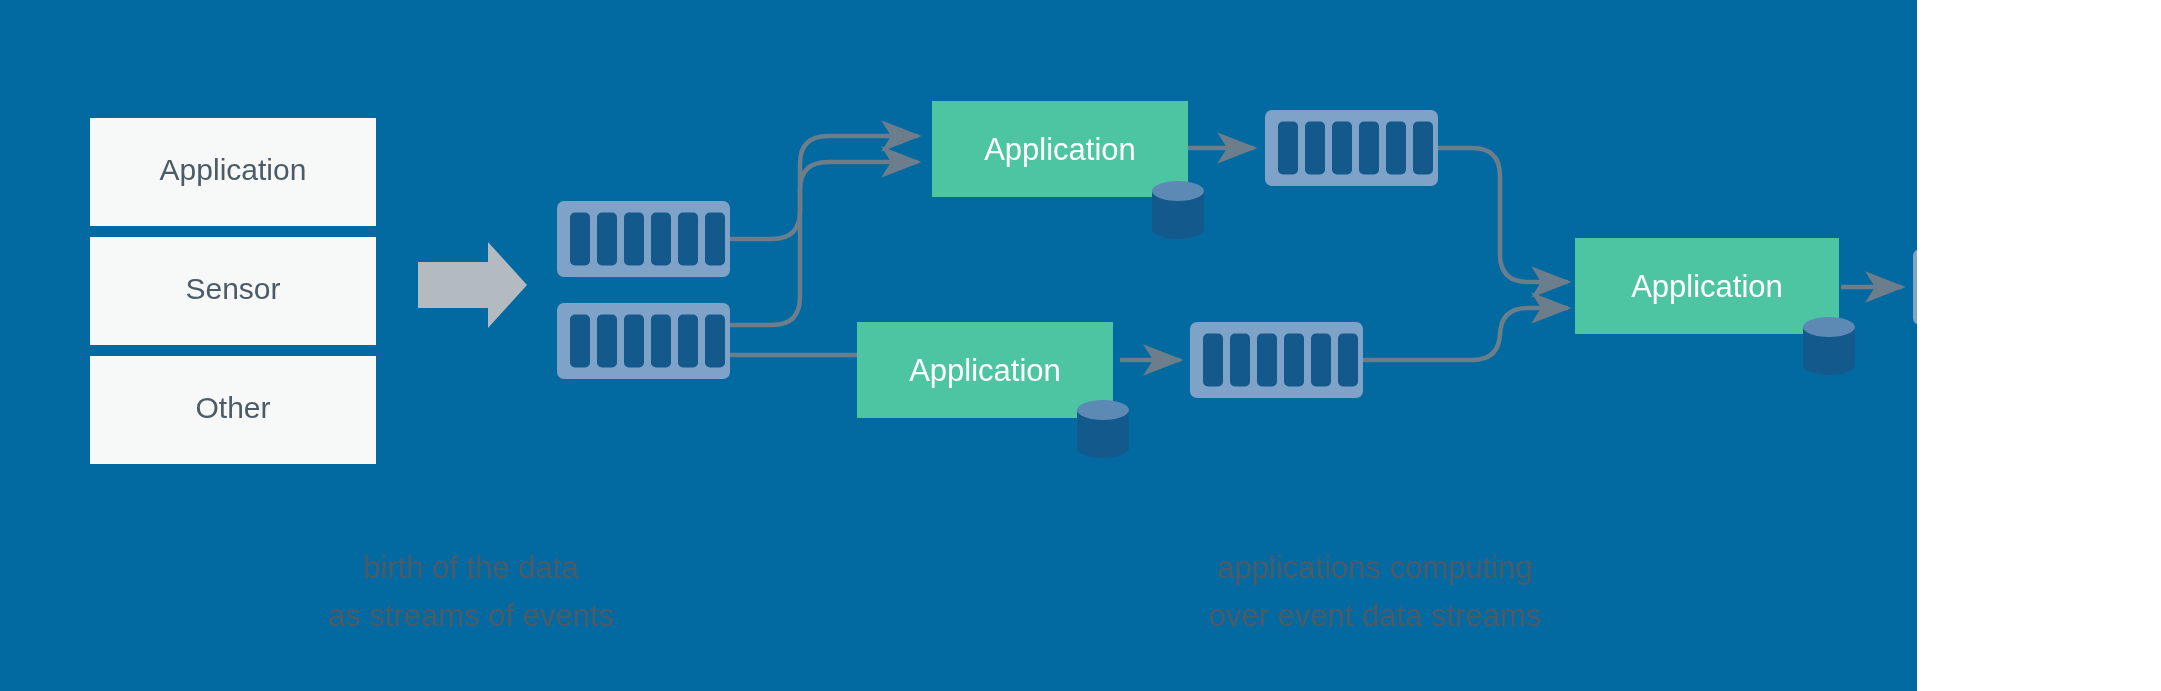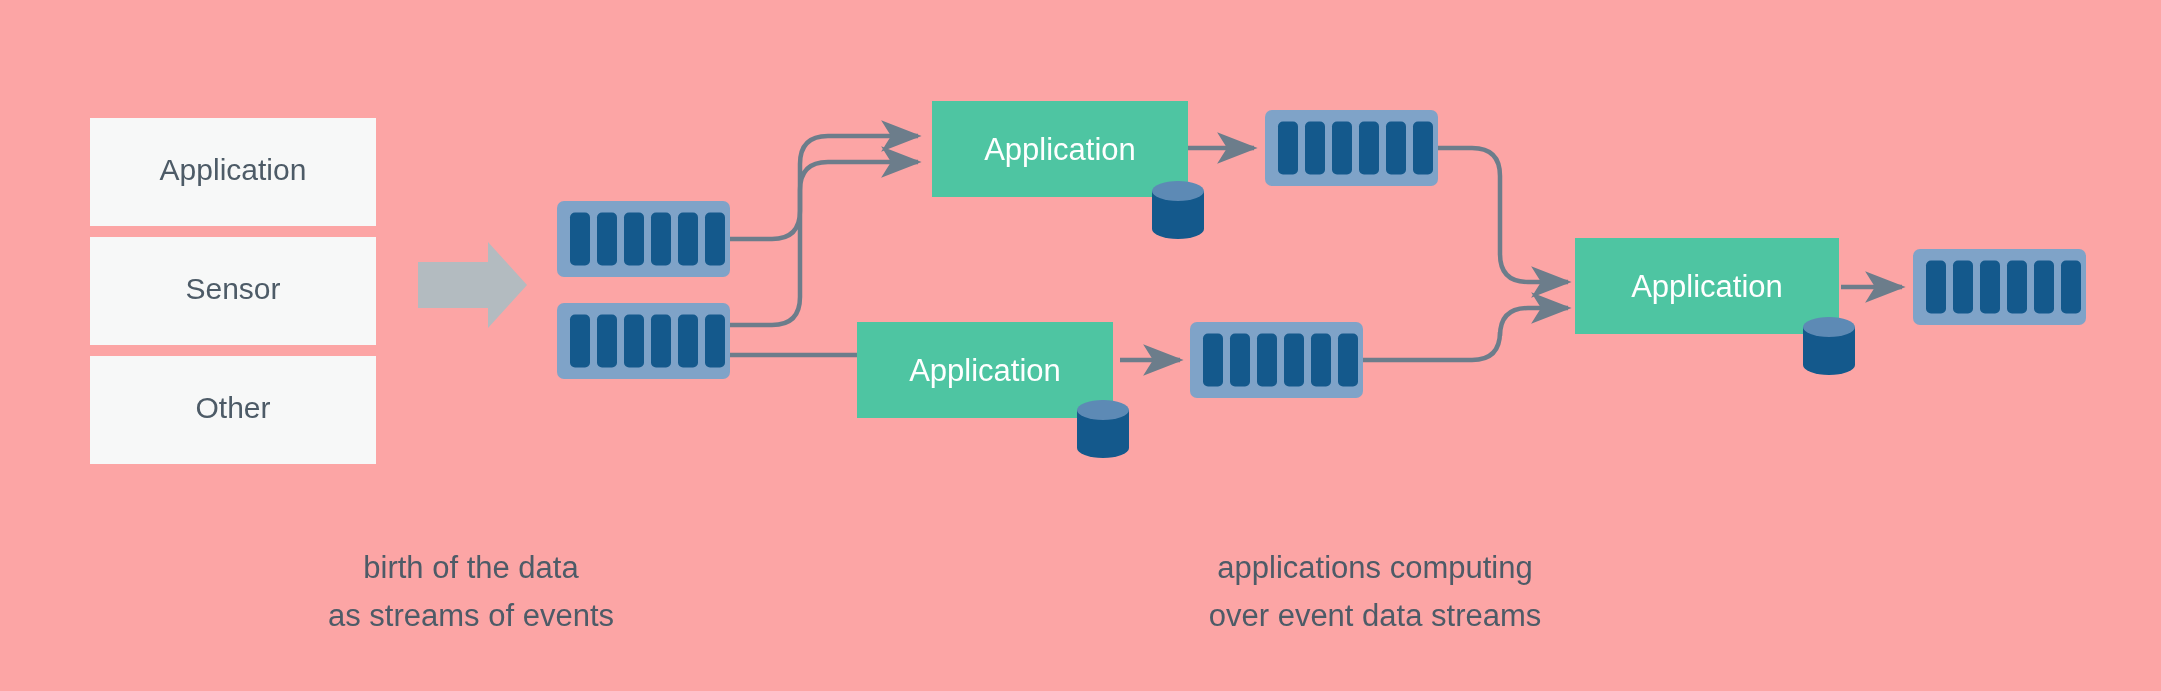--- a/index.html
+++ b/index.html
@@ -5,23 +5,23 @@
   html, body {
     margin: 0;
     padding: 0;
     background: #ffffff;
   }
   body {
     font-family: "Liberation Sans", sans-serif;
   }
   #stage {
     position: relative;
-    width: 2161px;
+    width: 1917px;
     height: 691px;
-    background: #fca5a5;
+    background: #0369a1;
     overflow: hidden;
     text-decoration: underline;
   }
   #diagram {
     position: absolute;
     left: 0;
     top: 0;
     width: 2161px;
     height: 691px;
   }

